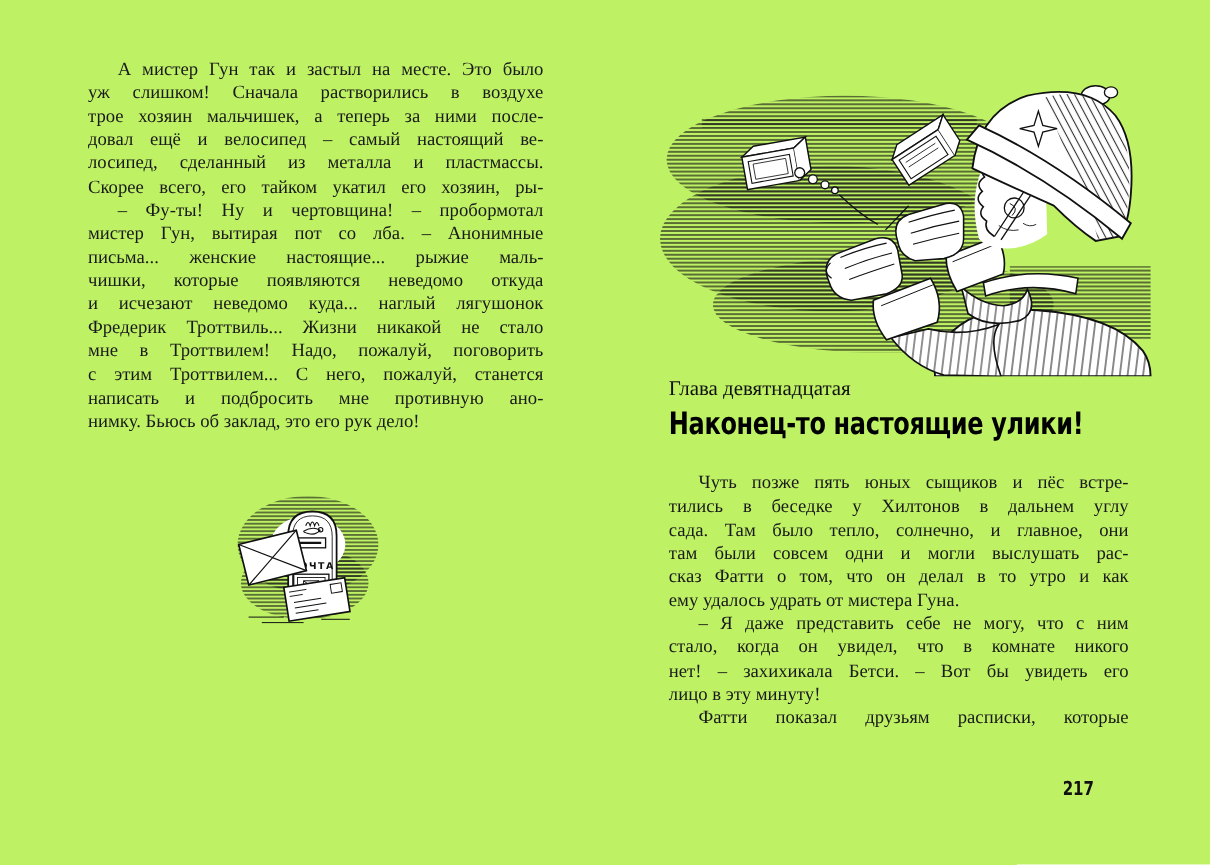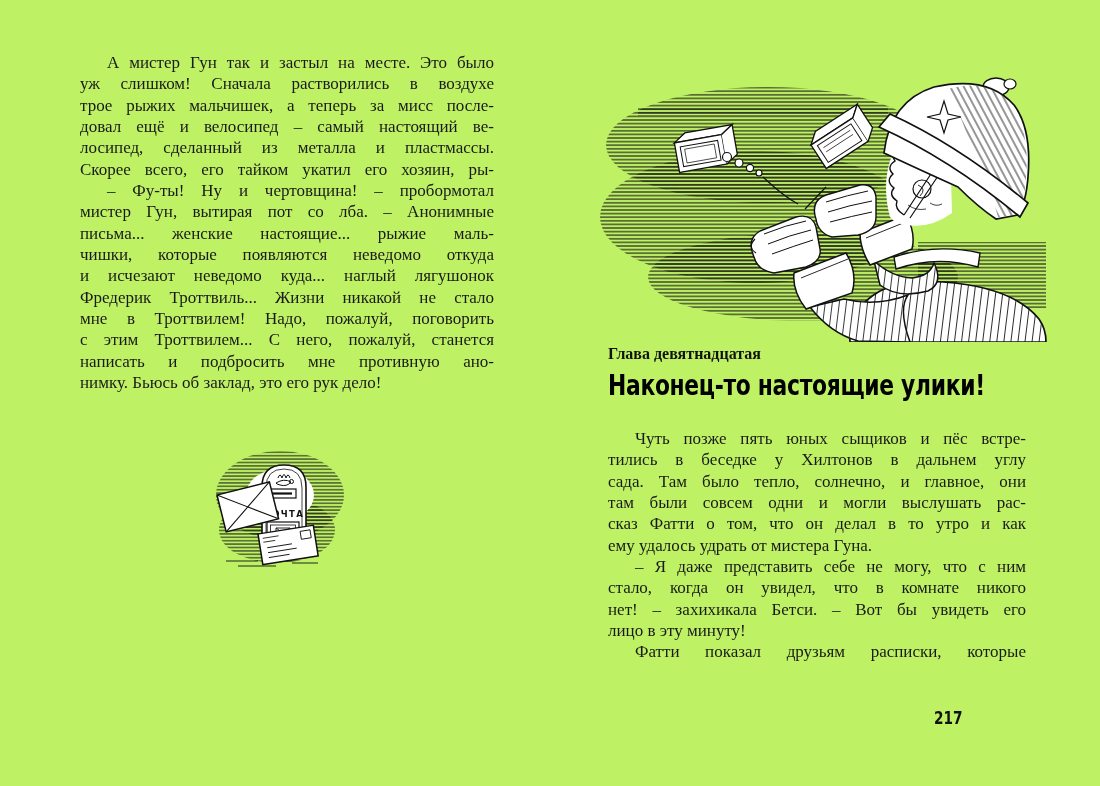--- a/index.html
+++ b/index.html
@@ -8,49 +8,49 @@
     font-family:"Liberation Serif",serif;color:#1a1a1a;
   }
   .textcol{position:absolute;font-size:17px;line-height:21.35px;}
   #left-text{left:80px;top:52px;width:414px;}
   #right-text{left:608px;top:428px;width:418px;}
   .para{margin:0;}
   .tline{text-align:justify;text-align-last:justify;}
   .tline.first{text-indent:27px;}
   .tline.last{text-align-last:left;}
   #chapter{position:absolute;left:608px;top:343px;width:460px;}
-  .ch-label{font-weight:700;font-size:16px;line-height:22px;color:#111;}
+  .ch-label{font-weight:400;font-size:19px;line-height:22px;color:#111;}
   .ch-title{
     font-family:"DejaVu Sans",sans-serif;font-weight:700;font-size:28px;line-height:33px;
     color:#000;transform:scaleX(.78);transform-origin:0 50%;white-space:nowrap;
     letter-spacing:-.4px;margin-top:4px;
   }
   #goon-illo{position:absolute;left:598px;top:57px;}
   #mail-illo{position:absolute;left:206px;top:437px;}
   #pageno{
-    position:absolute;left:926px;top:708px;width:100px;text-align:left;
+    position:absolute;left:926px;top:708px;width:100px;text-align:center;
     font-family:"DejaVu Sans",sans-serif;font-weight:700;font-size:17.5px;color:#111;
   }
   #pageno span{display:inline-block;transform:scaleX(.78);transform-origin:100% 50%;}
   svg{display:block;}
   .mail-label{
     font-family:"DejaVu Sans",sans-serif;font-weight:700;font-size:8.5px;
     letter-spacing:1.4px;fill:#111;
   }
 </style>
 </head>
 <body>
 
 <div class="spread">
 
   <div class="textcol" id="left-text">
     <div class="para">
         <div class="tline first">А мистер Гун так и застыл на месте. Это было</div>
         <div class="tline">уж слишком! Сначала растворились в воздухе</div>
-        <div class="tline">трое рыжих мальчишек, а теперь за мисс после-</div>
+        <div class="tline">трое хозяин мальчишек, а теперь за ними после-</div>
         <div class="tline">довал ещё и велосипед – самый настоящий ве-</div>
         <div class="tline">лосипед, сделанный из металла и пластмассы.</div>
         <div class="tline">Скорее всего, его тайком укатил его хозяин, ры-</div>
       </div>
     <div class="para">
         <div class="tline first">– Фу-ты! Ну и чертовщина! – пробормотал</div>
         <div class="tline">мистер Гун, вытирая пот со лба. – Анонимные</div>
         <div class="tline">письма... женские настоящие... рыжие маль-</div>
         <div class="tline">чишки, которые появляются неведомо откуда</div>
         <div class="tline">и исчезают неведомо куда... наглый лягушонок</div>

